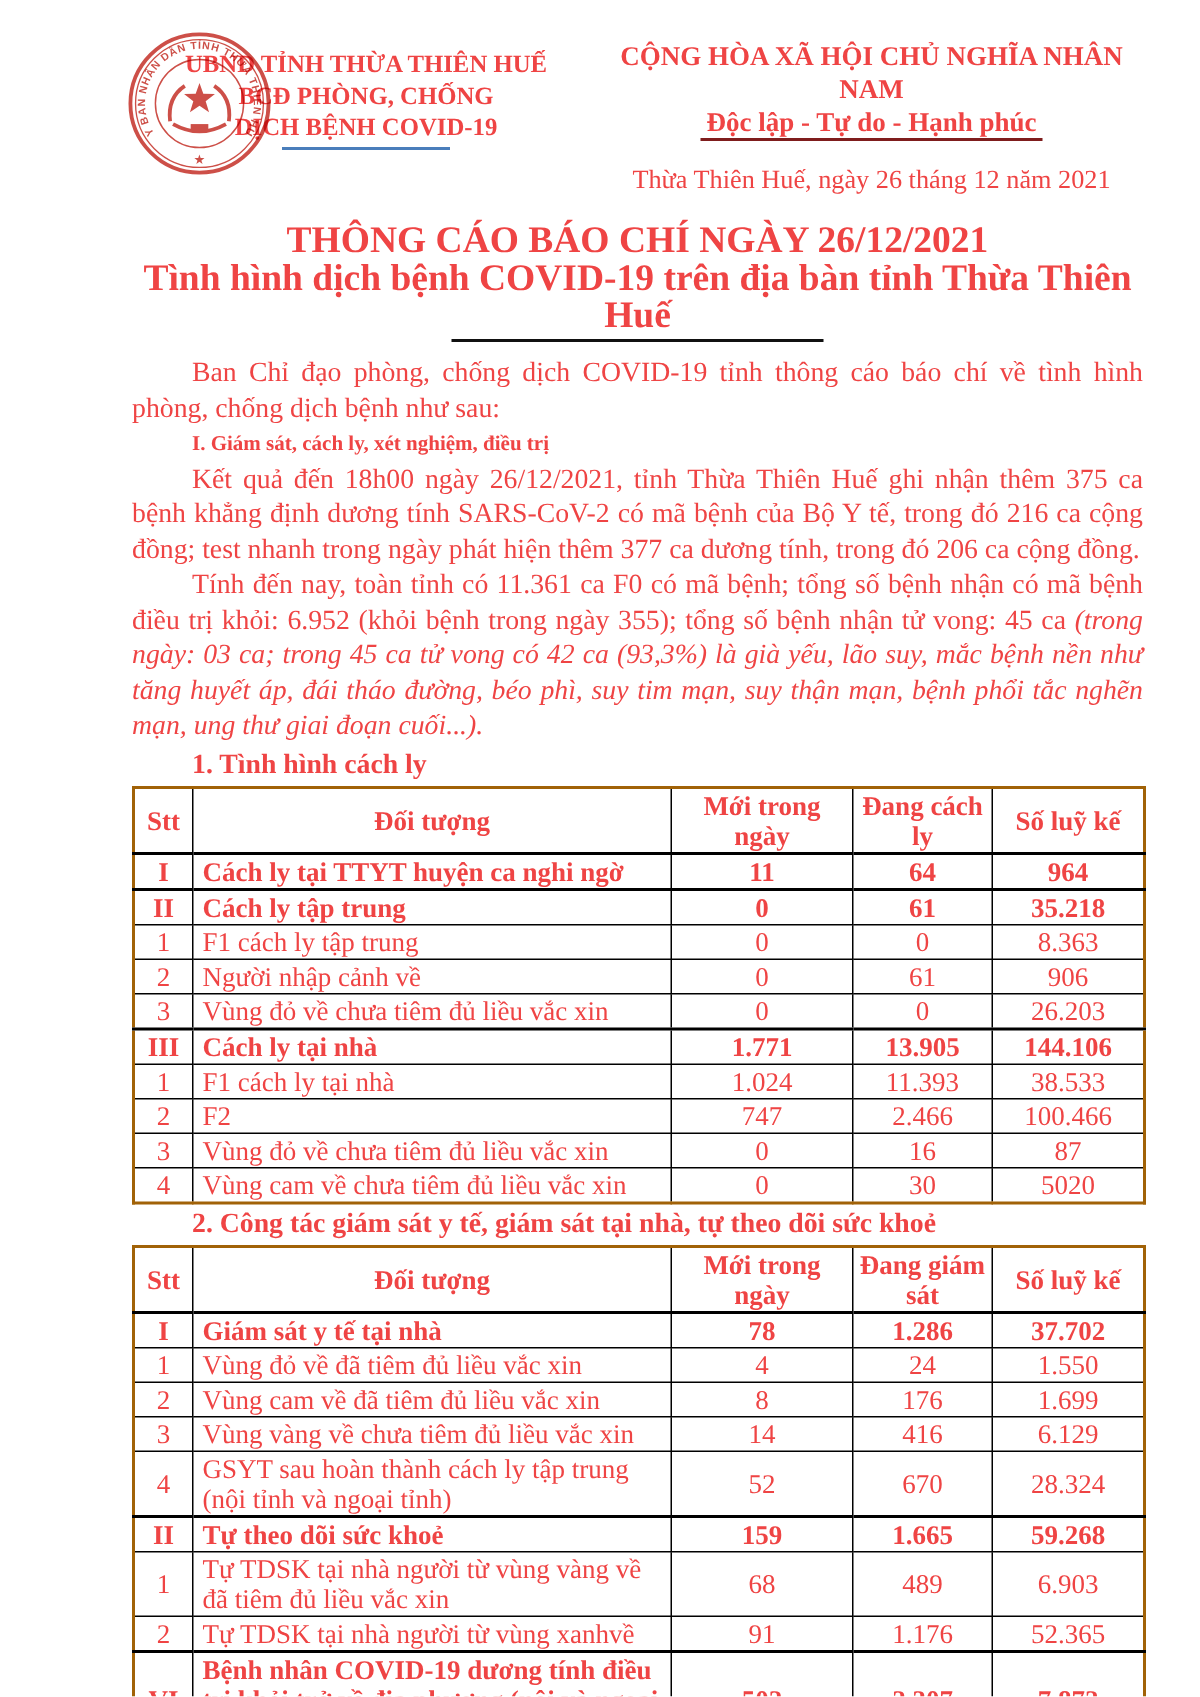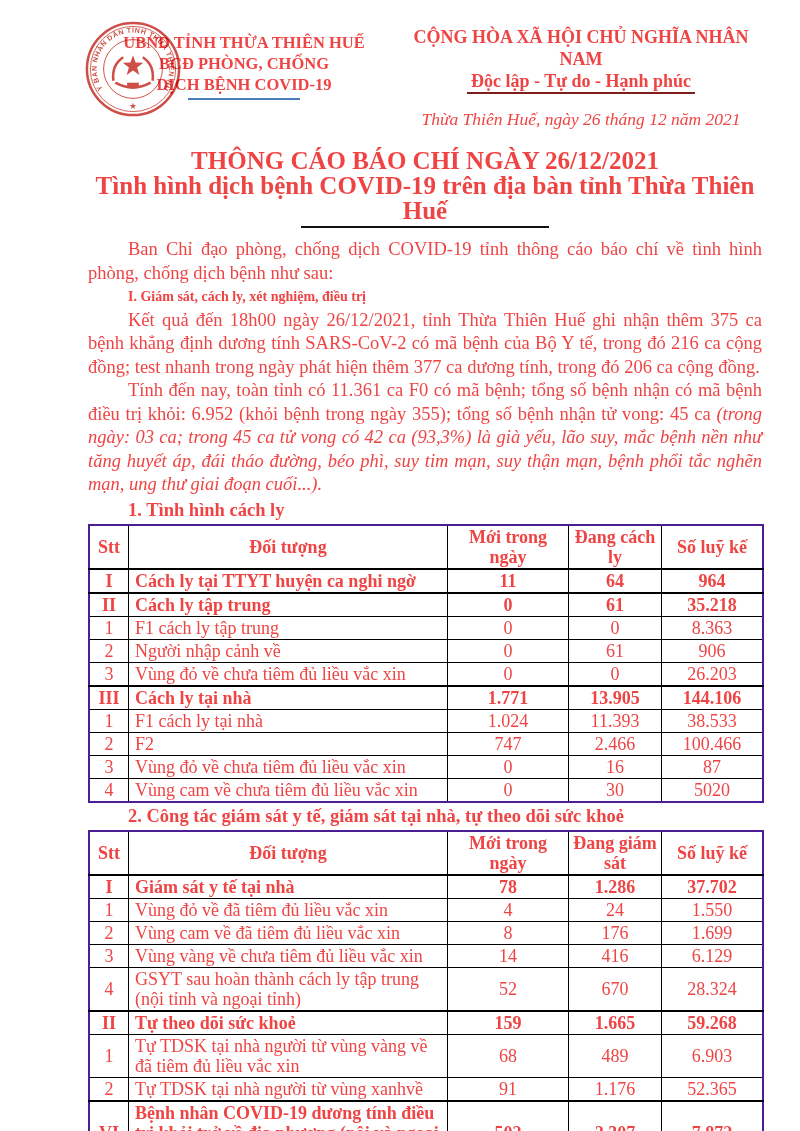--- a/index.html
+++ b/index.html
@@ -8,33 +8,33 @@
     padding:26px 38px 0 88px;background:#fff;color:#ef4444;
     font-family:"Liberation Serif","DejaVu Serif",serif;overflow:hidden;
   }
   
   .hdr{display:flex;align-items:flex-start;}
   .hdr-left{width:312px;text-align:center;font-size:16.5px;line-height:21px;font-weight:bold;padding-top:6px;}
   .blue-rule{width:112px;height:2px;margin:3px auto 0;}
   .hdr-right{flex:1;text-align:center;font-size:18px;line-height:22px;}
   .national{font-weight:bold;}
   .motto{font-weight:bold;display:inline-block;border-bottom:2px solid #7f1d1d;padding:0 4px 0;}
-  .dateline{font-style:italic;margin-top:14px;font-size:17.5px;}
+  .dateline{margin-top:14px;font-size:17.5px;}
   .seal{position:absolute;left:84px;top:20px;opacity:.85;mix-blend-mode:multiply;pointer-events:none;}
   
   .doc-title{text-align:center;margin-top:18px;font-weight:bold;font-size:25px;line-height:25px;}
   .title-rule{width:248px;border:0;border-top:2px solid #111;margin:3px auto 0;}
   
   .body-text{margin-top:10px;}
   p.para{font-size:18.5px;line-height:23.5px;text-align:justify;text-indent:40px;margin:0;}
   .hd{font-weight:bold;font-size:14px;line-height:23.5px;text-indent:40px;margin:0;}
   .it{font-style:italic;}
   .caption{font-weight:bold;font-size:18.5px;line-height:24px;text-indent:40px;margin:1px 0 2px;}
   
-  table{width:100%;border-collapse:collapse;border:2px solid #4c1d95;font-size:18px;table-layout:fixed;}
+  table{width:100%;border-collapse:collapse;border:2px solid #a16207;font-size:18px;table-layout:fixed;}
   th{border:1px solid #000;border-bottom:2px solid #000;font-weight:bold;text-align:center;
      padding:1px 2px;line-height:20px;vertical-align:middle;}
   td{border:1px solid #000;padding:1px 3px;line-height:20px;vertical-align:middle;overflow:hidden;}
   .c-stt{width:34px;}.c-obj{width:314px;}.c-new{width:116px;}.c-cur{width:88px;}.c-cum{width:96px;}
   td.stt{text-align:center;}
   td.label{text-align:left;padding-left:6px;}
   td.num{text-align:center;}
   tr.section td{font-weight:bold;border-top:2px solid #000;}
 </style>
 </head>

